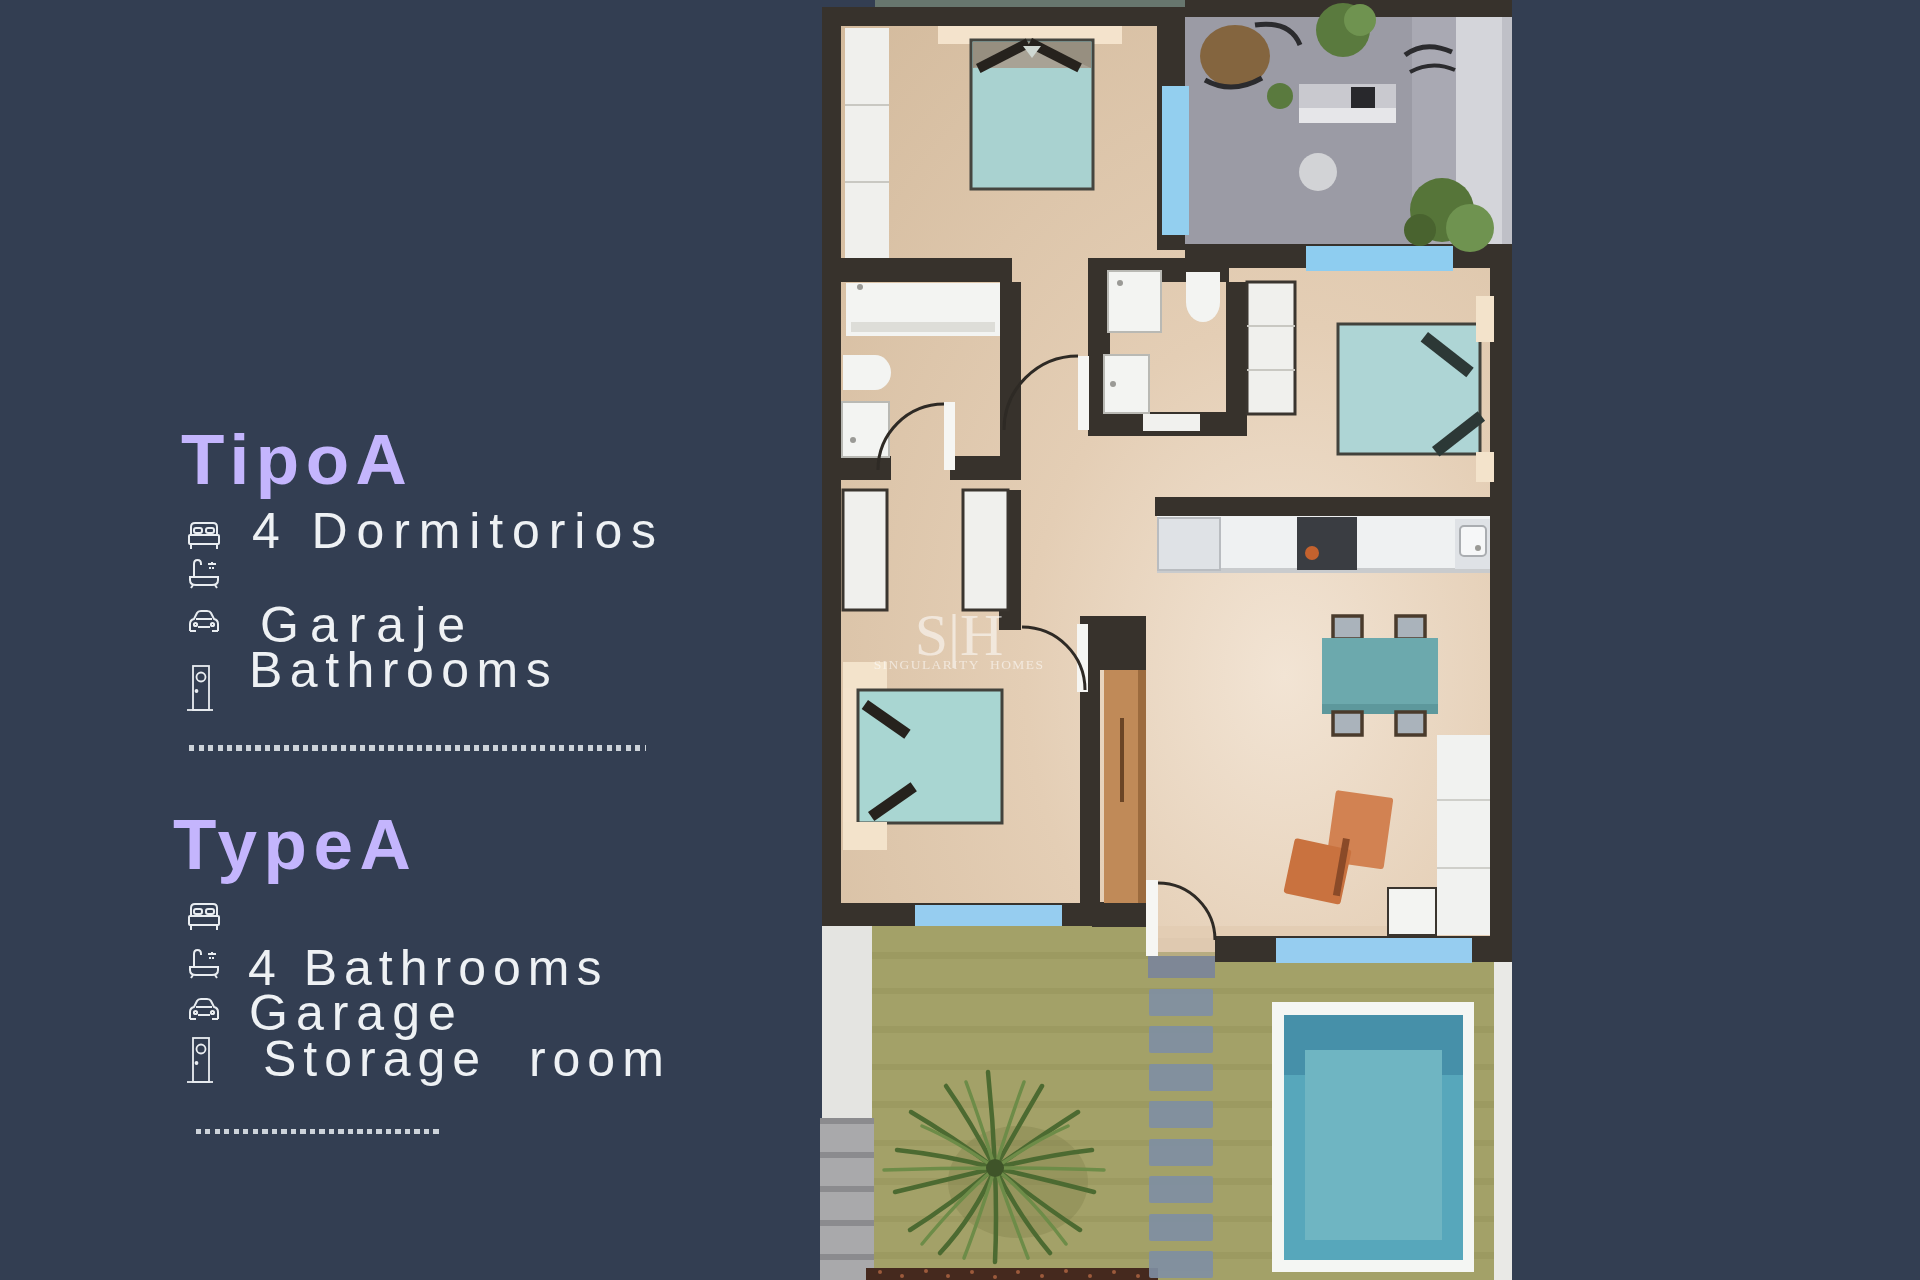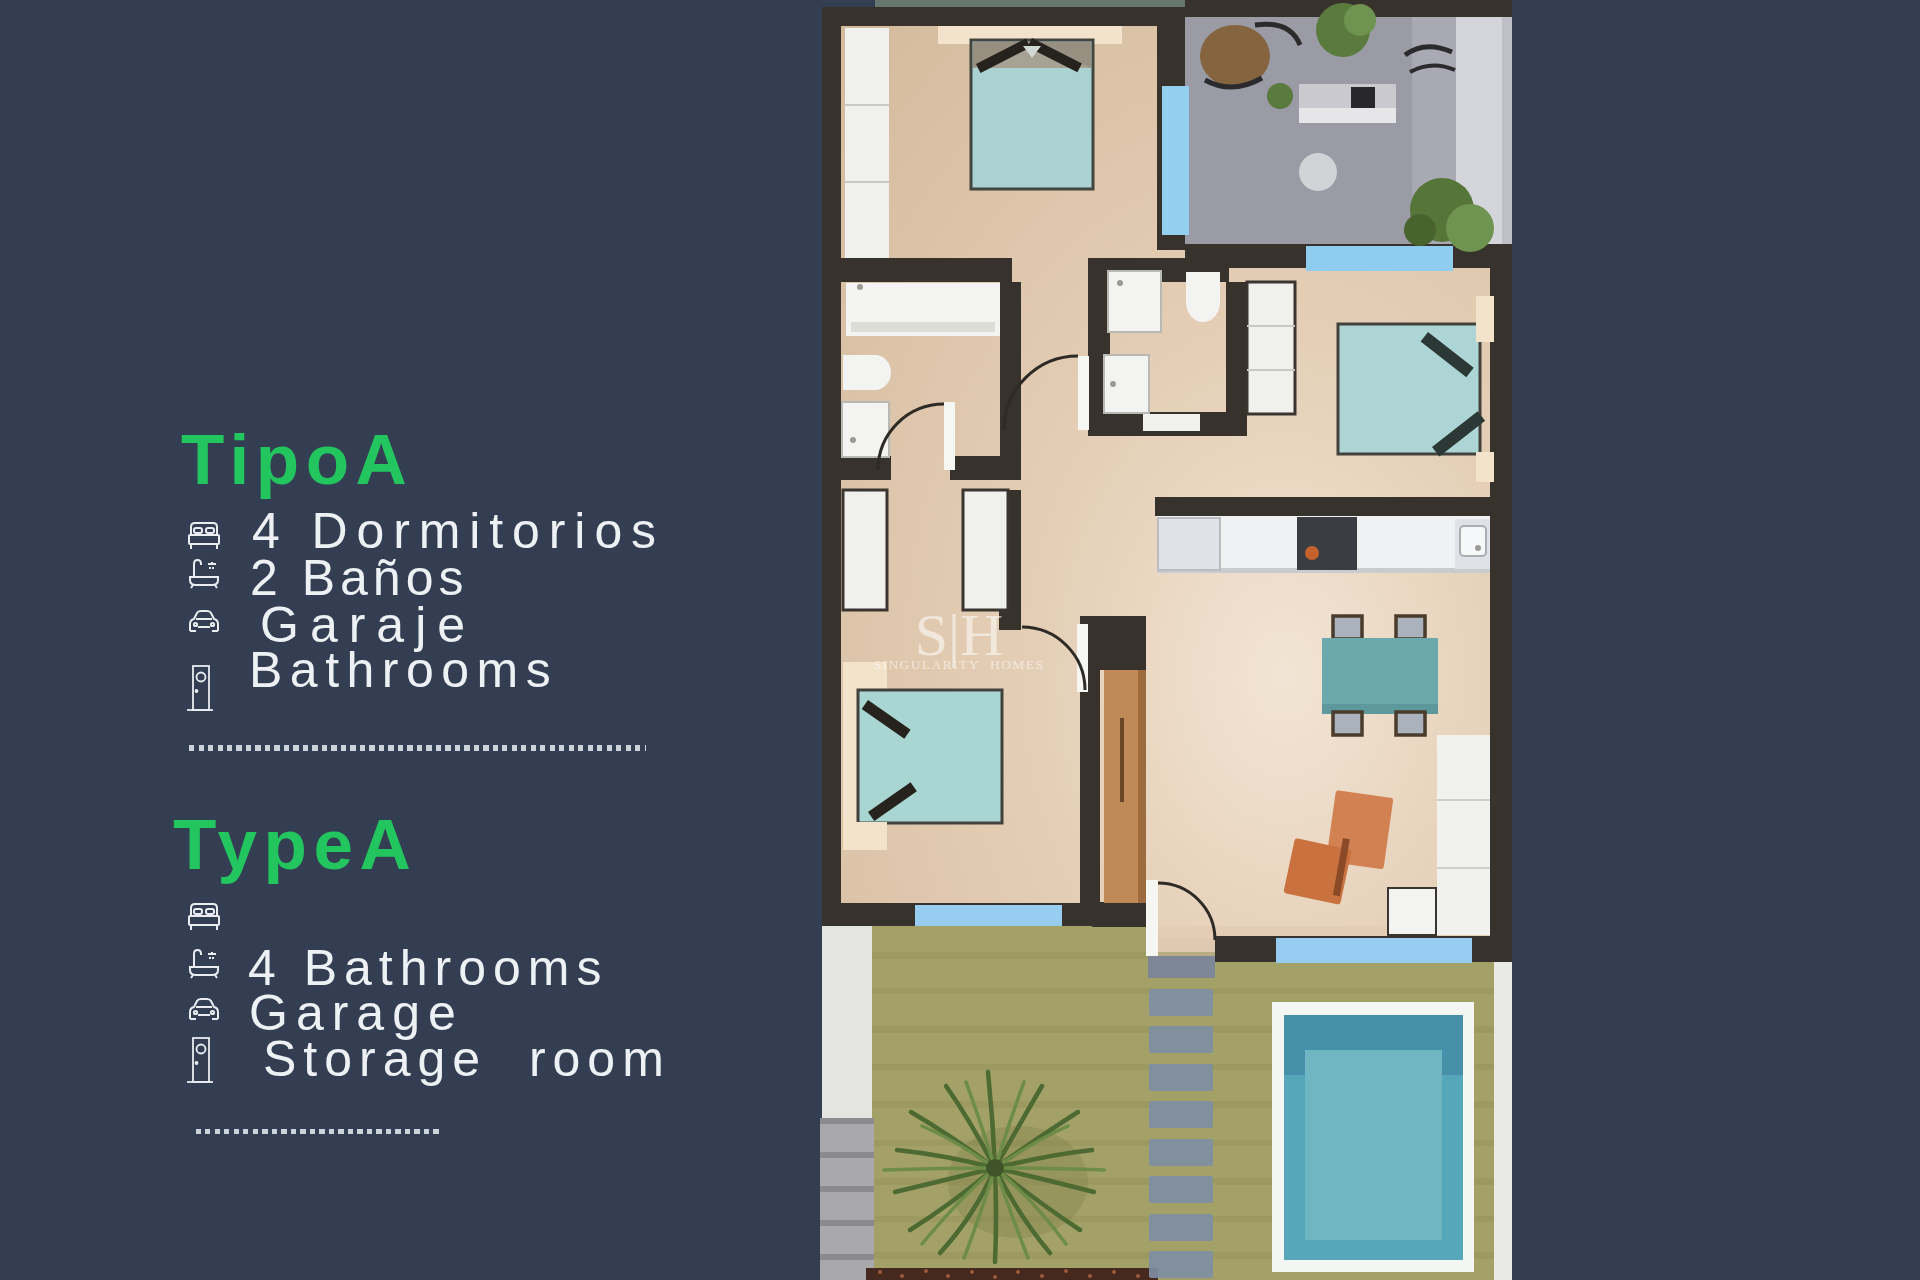--- a/index.html
+++ b/index.html
@@ -1,19 +1,19 @@
 <!DOCTYPE html>
 <html><head>
 <meta charset="utf-8">
 <style>
   html,body{margin:0;padding:0;}
   body{width:1920px;height:1280px;overflow:hidden;background:#333e52;
        font-family:"Liberation Sans", sans-serif;position:relative;}
   .abs{position:absolute;}
-  .ttl{color:#22c55e;font-weight:bold;font-size:71px;letter-spacing:6.5px;line-height:1;}
+  .ttl{color:#c4b5fd;font-weight:bold;font-size:71px;letter-spacing:6.5px;line-height:1;}
   .item{color:#eef1f4;font-size:50px;line-height:1;white-space:nowrap;}
   .dots1{height:6px;background:repeating-linear-gradient(90deg,#cdd3da 0 5px,rgba(0,0,0,0) 5px 9.5px);}
   .icn{position:absolute;left:186px;width:36px;height:36px;}
 </style>
 </head>
 <body>
 
 <div class="abs" style="left:0;top:0;width:820px;height:1280px;">
 
   <div class="abs ttl" style="left:181px;top:424px;">TipoA</div>
@@ -28,21 +28,20 @@
 
   <div class="abs item" style="left:252px;top:506px;letter-spacing:8.9px;">4 Dormitorios</div>
 
   <svg class="icn" style="top:556px;" viewBox="0 0 36 36" fill="none" stroke="#e9edf1" stroke-width="2">
     <path d="M4 21 H32 V24 Q32 29 26 29 H10 Q4 29 4 24 Z"></path>
     <path d="M8 21 V8 Q8 4 11.5 4 Q15 4 15 8 V9"></path>
     <path d="M22 8 H30 M24 11 V13 M27 11 V13 M26 8 V6"></path>
     <path d="M7 29 L5 32 M29 29 L31 32"></path>
   </svg>
 
-  <div class="abs item" style="left:250px;top:553px;letter-spacing:5px;">2 Baños</div>
 
   <svg class="icn" style="top:604px;" viewBox="0 0 36 36" fill="none" stroke="#e9edf1" stroke-width="2">
     <path d="M4 27 V20 Q4 16 8 15 L11 9 Q12 7 15 7 H21 Q24 7 25 9 L28 15 Q32 16 32 20 V27"></path>
     <path d="M4 27 H10 M26 27 H32 M10 15 H26"></path>
     <circle cx="9.5" cy="20.5" r="1.6"></circle>
     <circle cx="26.5" cy="20.5" r="1.6"></circle>
     <path d="M12 23 H24"></path>
   </svg>
 
   <div class="abs item" style="left:249px;top:600px;letter-spacing:11px;margin-left:11px;">Garaje</div>

